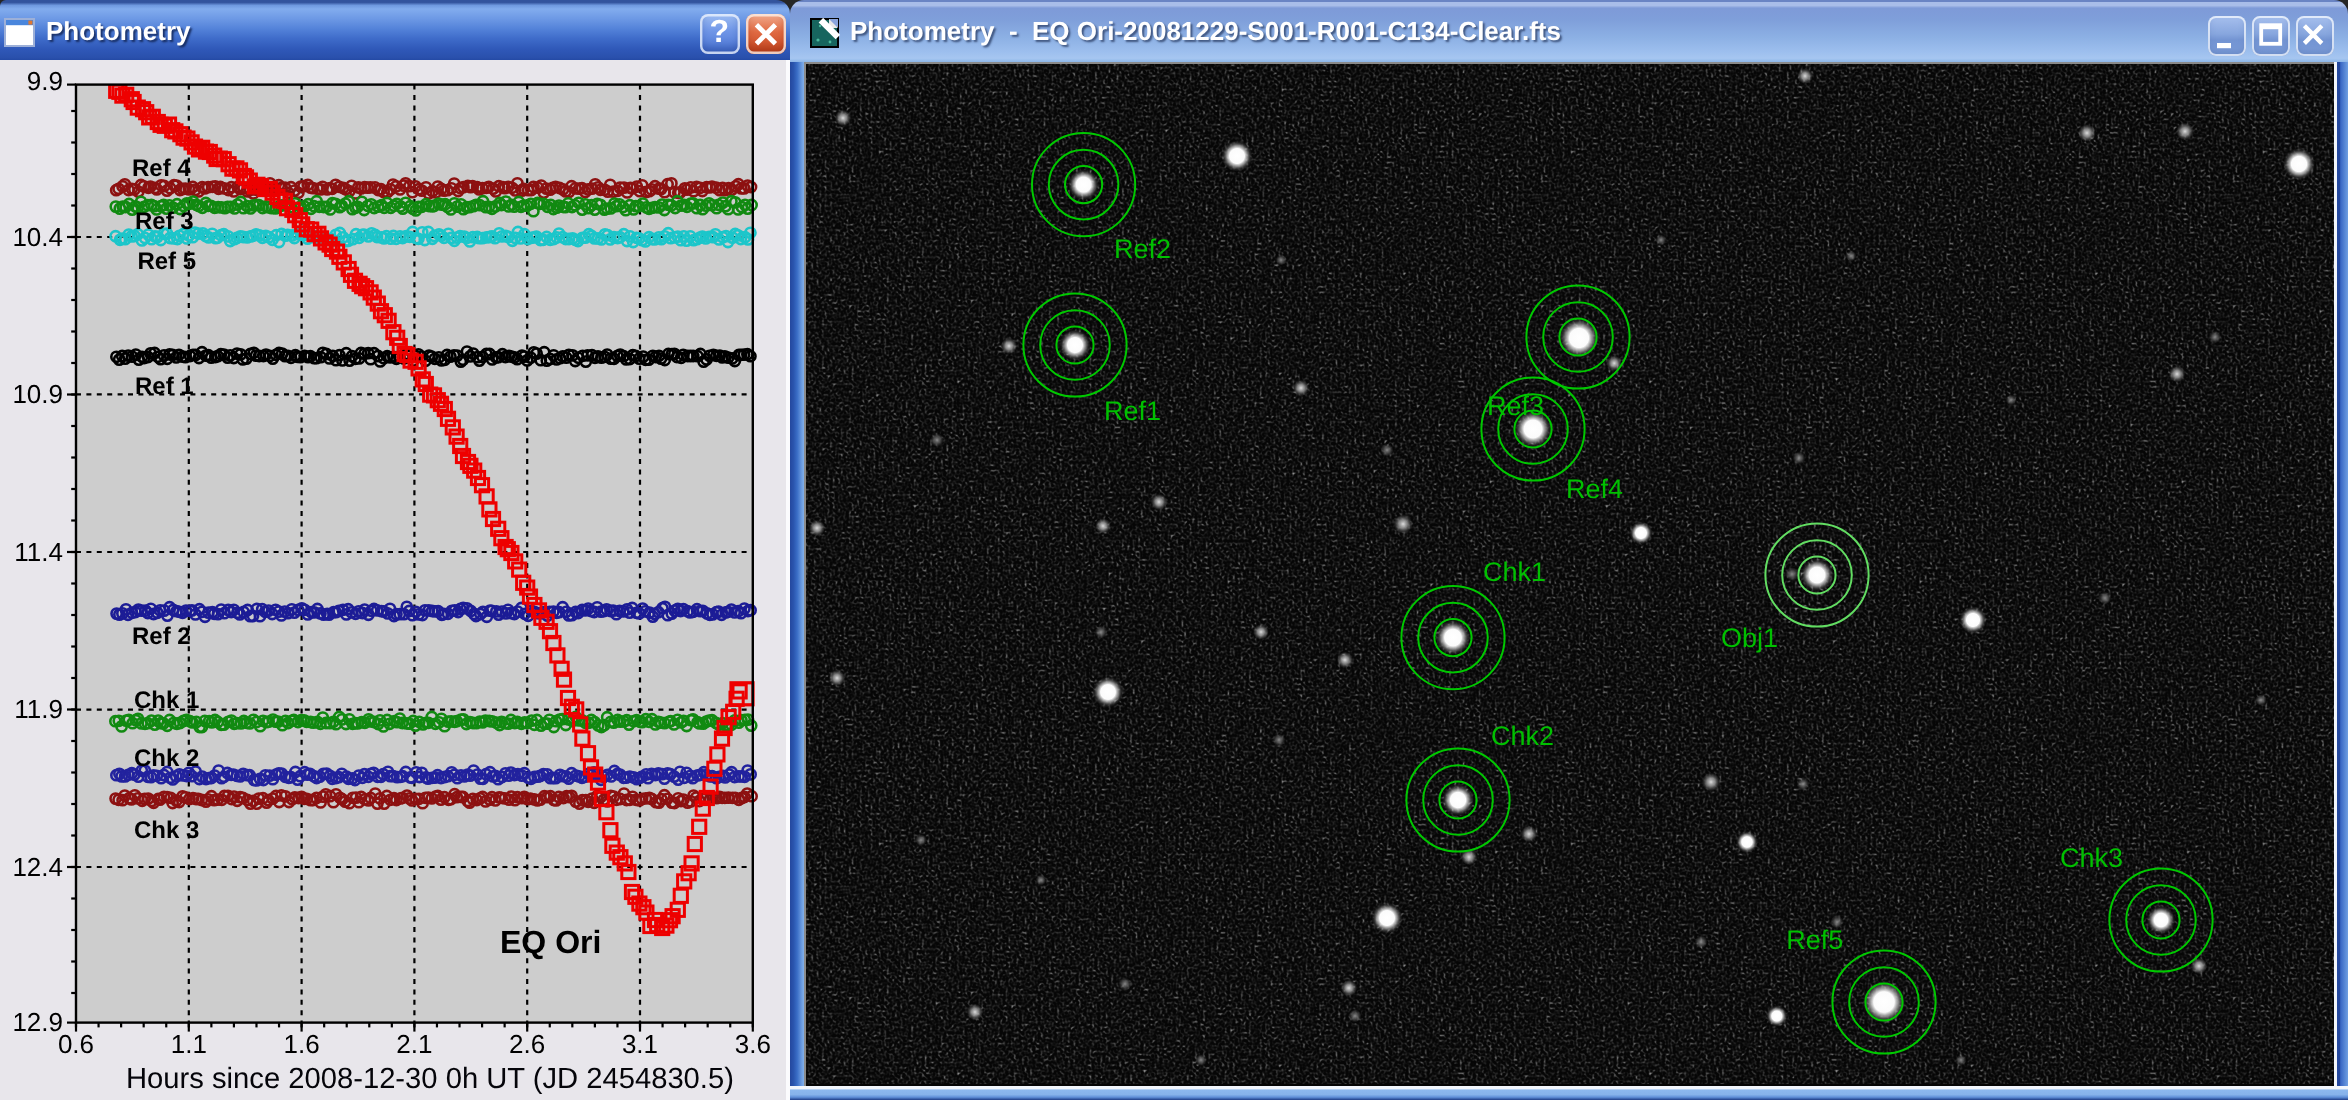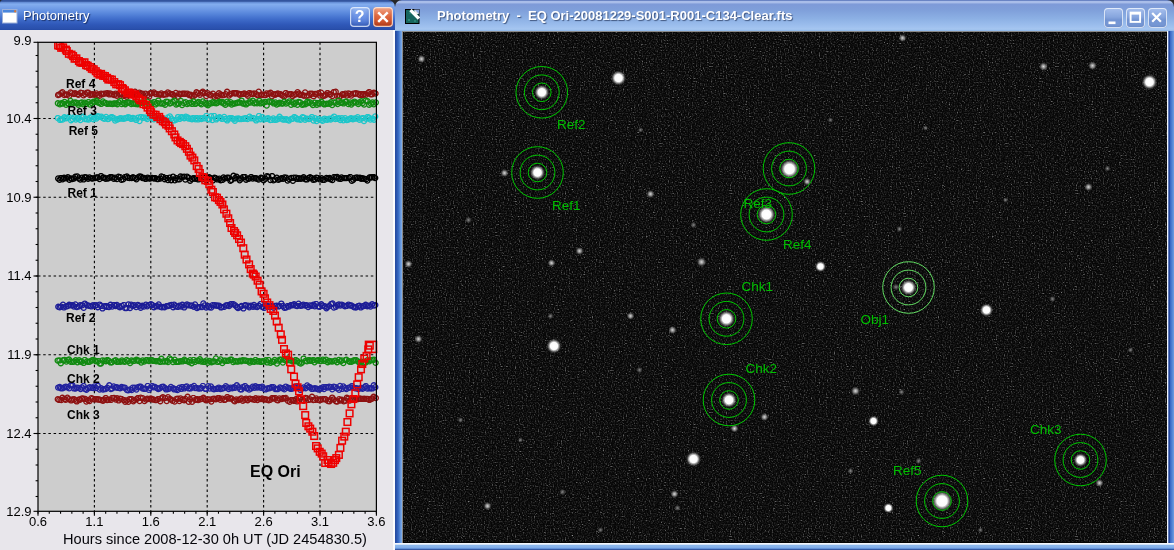--- a/index.html
+++ b/index.html
@@ -1,35 +1,35 @@
 <!DOCTYPE html>
 <html><head><meta charset="utf-8"><style>
 html,body{margin:0;padding:0}
 body{width:1174px;height:550px;position:relative;overflow:hidden;background:#262626;
  font-family:"Liberation Sans",sans-serif}
 .abs{position:absolute}
 
 #rtitle{left:395px;top:0;width:779px;height:31px;border-radius:7px 7px 0 0;
  background:linear-gradient(180deg,#6a84c4 0,#6a84c4 3%,#a9bde9 4%,#a9bde9 9%,#7e9ad8 13%,#7f9fda 32%,#8cb0e4 60%,#9dbfee 84%,#a6c6f0 94%,#8cb6e8 100%);}
-#rtext{left:437px;top:0;width:720px;height:31px;line-height:32px;font-size:13px;font-weight:bold;
+#rtext{left:425px;top:0;width:720px;height:31px;line-height:32px;font-size:13px;font-weight:bold;
  color:#fff;text-shadow:1px 1px 1px rgba(50,70,110,.85);white-space:nowrap}
 .rbtn{top:7.5px;width:19px;height:20px;border-radius:4px;
  background:linear-gradient(180deg,#a7c0ee 0,#87a6de 45%,#7394d2 60%,#7d9eda 100%);
  box-shadow:inset 0 0 0 1px rgba(245,250,255,.75), inset 0 -2px 3px rgba(90,120,180,.55)}
 #rborl{left:395px;top:31px;width:7.5px;height:512px;
  background:linear-gradient(90deg,#24489e 0,#2a55ae 22%,#3a6ec6 45%,#6f9fe2 75%,#93c0f0 100%)}
 #rborr{left:1166.5px;top:31px;width:7.5px;height:512px;
  background:linear-gradient(90deg,#f2f6fc 0,#f2f6fc 20%,#24489e 22%,#24489e 40%,#3a68c4 48%,#6f9fe2 100%)}
 #rborb{left:395px;top:542.5px;width:779px;height:7.5px;
  background:linear-gradient(180deg,#f2f6fc 0,#f2f6fc 18%,#8cb8ee 30%,#86b2ea 62%,#5f8fd8 80%,#1e3c86 100%)}
 #rframe{left:401.5px;top:31px;width:765px;height:511.5px;border-top:1.4px solid #8a8a8a;border-left:1.2px solid #8a8a8a;box-sizing:border-box}
 #rclient{left:402.5px;top:32px;width:764px;height:510.5px;background:#050505}
 #ltitle{left:0;top:0;width:395px;height:30px;border-radius:3px 7px 0 0;
  background:linear-gradient(180deg,#33549e 0,#33549e 4%,#6f99e0 9%,#82acee 15%,#6d99e5 31%,#5584da 47%,#3f6cca 64%,#2f58b8 82%,#2a50ac 96%,#244aa5 100%)}
-#ltext{left:23px;top:0;height:30px;line-height:31px;font-size:13px;font-weight:normal;color:#fff;
+#ltext{left:23px;top:0;height:30px;line-height:31px;font-size:13px;font-weight:bold;color:#fff;
  text-shadow:1px 1px 1px rgba(20,40,90,.9)}
 #lclient{left:0;top:30px;width:393.3px;height:520px;background:#e8e6eb}
 #ledge{left:393.3px;top:30px;width:1.7px;height:520px;background:#fbfbfd}
 .lbtn{top:6.7px;width:20px;height:20px;border-radius:4px;color:#fff;text-align:center}
 #bhelp{left:349.7px;background:linear-gradient(180deg,#9fbef2 0,#7298e8 40%,#4a74d4 95%);
  box-shadow:inset 0 0 0 1.2px rgba(235,242,255,.8), inset 0 -3px 4px rgba(30,60,140,.5);
  font-size:16px;font-weight:bold;line-height:20.5px}
 #bclose{left:373.2px;background:linear-gradient(180deg,#f2ab8e 0,#e06a42 45%,#c84823 95%);
  box-shadow:inset 0 0 0 1.2px rgba(255,240,230,.8), inset 0 -3px 4px rgba(140,40,10,.5)}
 </style></head><body>

